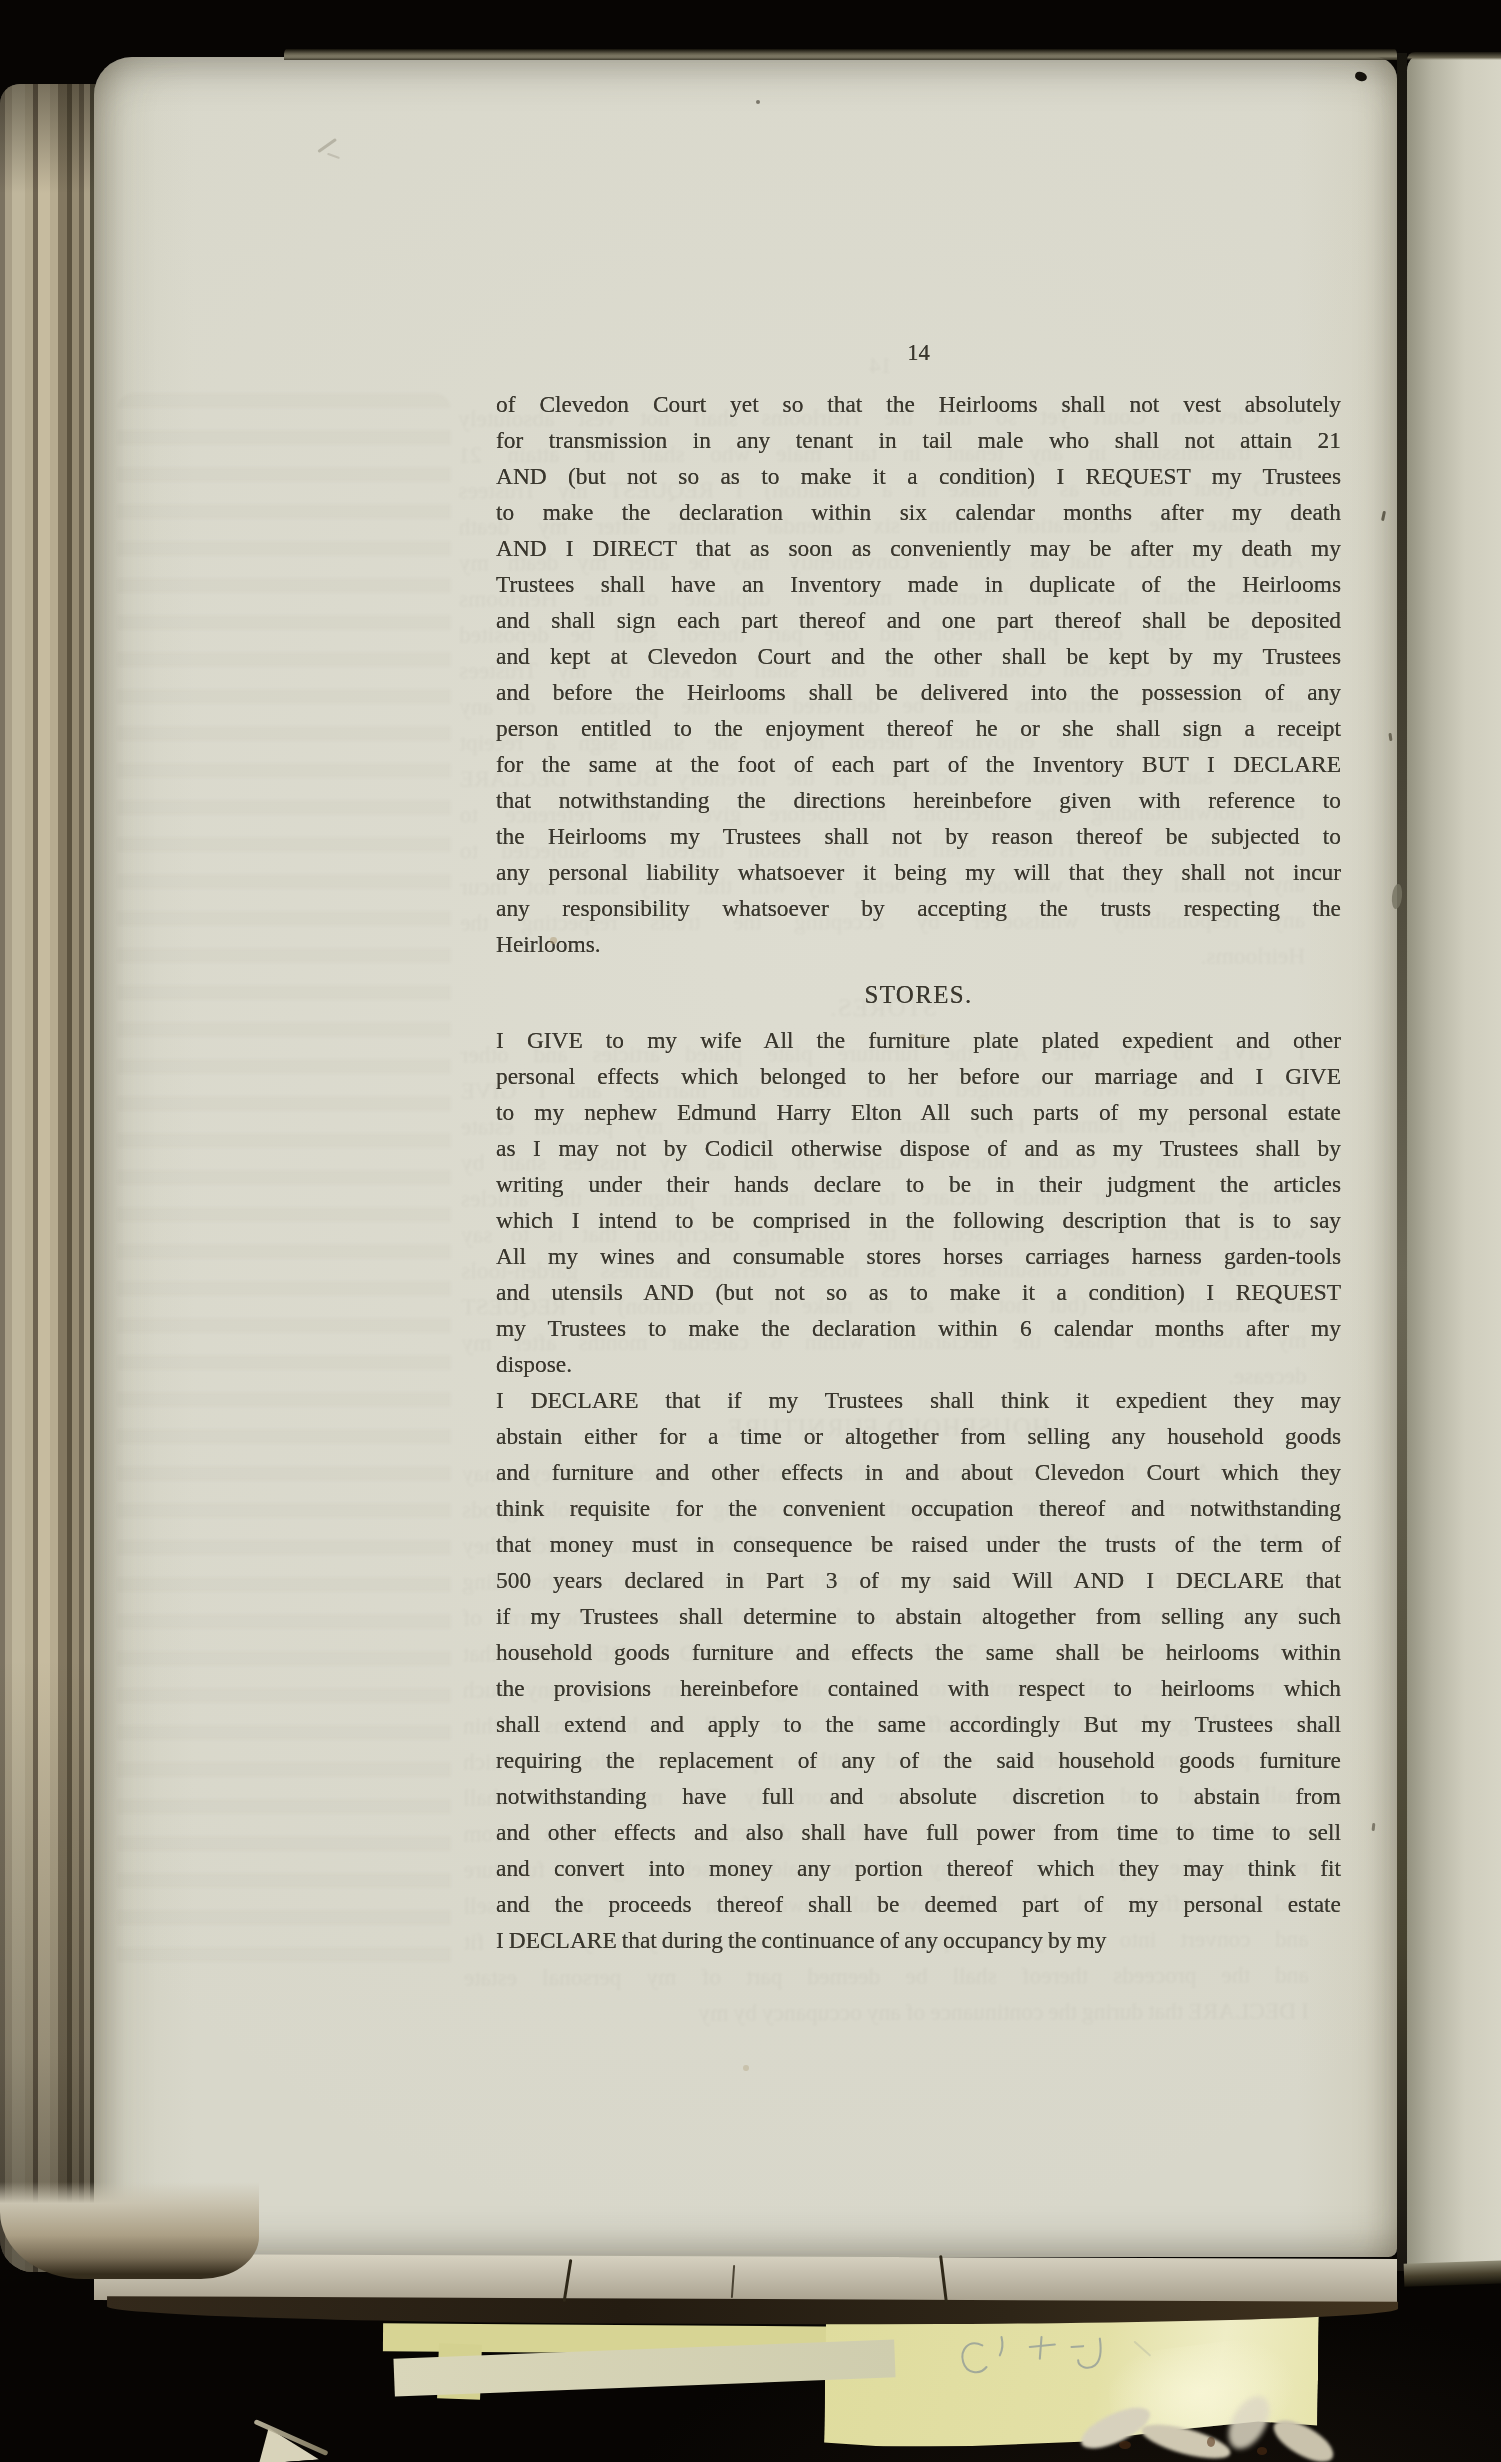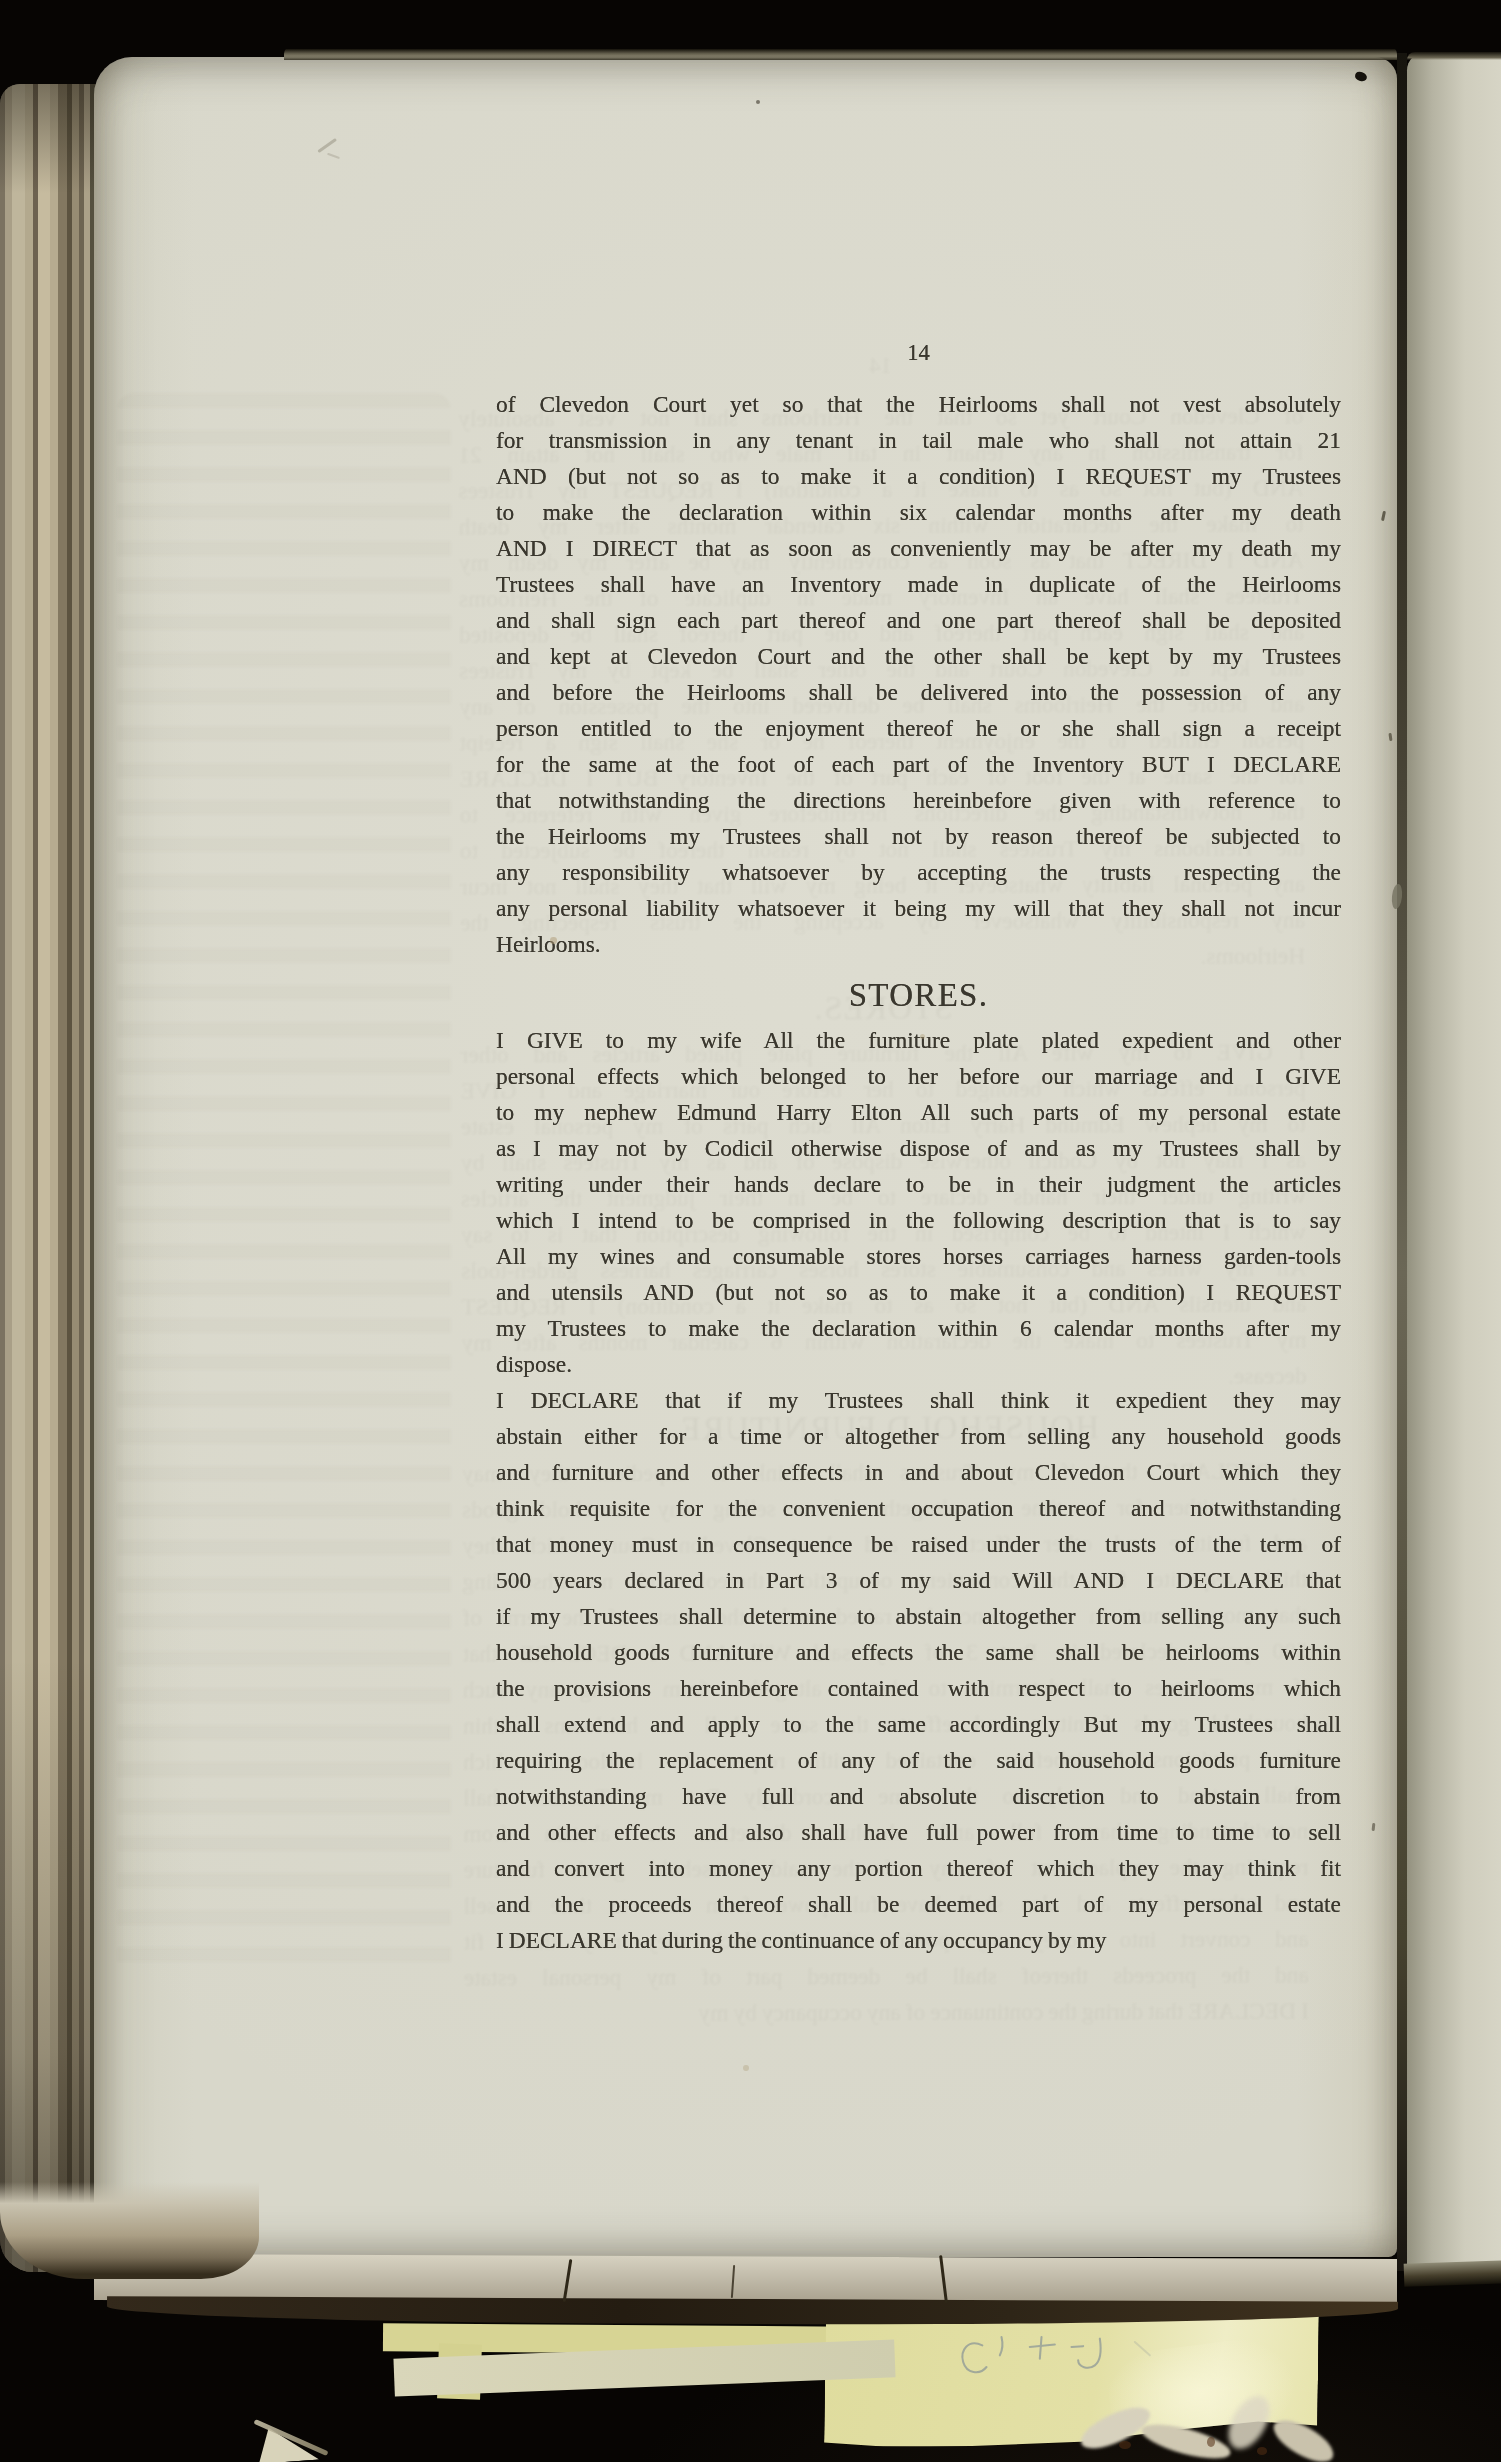--- a/index.html
+++ b/index.html
@@ -91,21 +91,21 @@
     position:absolute;left:496px;top:334px;width:845px;z-index:9;
     color:#3a372e;font-size:23.4px;line-height:36px;
     text-shadow:0 0 0.4px rgba(58,55,46,.85);
   }
   .text-column.ghost{
     left:461px;top:347px;z-index:7;color:#4a463a;
     transform:scaleX(-1) rotate(.2deg);opacity:.05;filter:blur(1.2px);
     text-shadow:none;
   }
   .page-num{height:37px;line-height:37px;margin-bottom:15px;text-align:center;font-size:22.6px;}
-  .heading{margin-top:14px;margin-bottom:7.5px;line-height:38px;font-size:33px;letter-spacing:1.3px;text-align:center;}
+  .heading{margin-top:14px;margin-bottom:7.5px;line-height:38px;font-size:25px;letter-spacing:1.3px;text-align:center;}
   .tline{text-align:justify;text-align-last:justify;word-spacing:-0.8px;}
   .tline.last{text-align-last:left;}
   .margin-smudge{
     position:absolute;left:117px;top:393px;width:334px;height:1587px;z-index:4;
     background:repeating-linear-gradient(180deg, rgba(110,104,84,.05) 0 15px, rgba(110,104,84,0) 15px 37px);
     filter:blur(1.7px);border-radius:16.7px;opacity:.8;
   }
   
   .mark{position:absolute;z-index:10;}
   .ink-speck{left:1355px;top:72px;width:11.7px;height:9.2px;background:#15120c;border-radius:45% 55% 50% 50%;transform:rotate(15deg);}
@@ -279,22 +279,22 @@
         <div class="tline">to make the declaration within six calendar months after my death</div>
         <div class="tline">AND I DIRECT that as soon as conveniently may be after my death my</div>
         <div class="tline">Trustees shall have an Inventory made in duplicate of the Heirlooms</div>
         <div class="tline">and shall sign each part thereof and one part thereof shall be deposited</div>
         <div class="tline">and kept at Clevedon Court and the other shall be kept by my Trustees</div>
         <div class="tline">and before the Heirlooms shall be delivered into the possession of any</div>
         <div class="tline">person entitled to the enjoyment thereof he or she shall sign a receipt</div>
         <div class="tline">for the same at the foot of each part of the Inventory BUT I DECLARE</div>
         <div class="tline">that notwithstanding the directions hereinbefore given with reference to</div>
         <div class="tline">the Heirlooms my Trustees shall not by reason thereof be subjected to</div>
+        <div class="tline">any personal liability whatsoever it being my will that they shall not incur</div>
         <div class="tline">any responsibility whatsoever by accepting the trusts respecting the</div>
-        <div class="tline">any personal liability whatsoever it being my will that they shall not incur</div>
         <div class="tline last">Heirlooms.</div>
       </div>
       <div class="section">
         <div class="heading">STORES.</div>
         <div class="tline">I GIVE to my wife All the furniture plate plated expedient and other</div>
         <div class="tline">personal effects which belonged to her before our marriage and I GIVE</div>
         <div class="tline">to my nephew Edmund Harry Elton All such parts of my personal estate</div>
         <div class="tline">as I may not by Codicil otherwise dispose of and as my Trustees shall by</div>
         <div class="tline">writing under their hands declare to be in their judgment the articles</div>
         <div class="tline">which I intend to be comprised in the following description that is to say</div>

